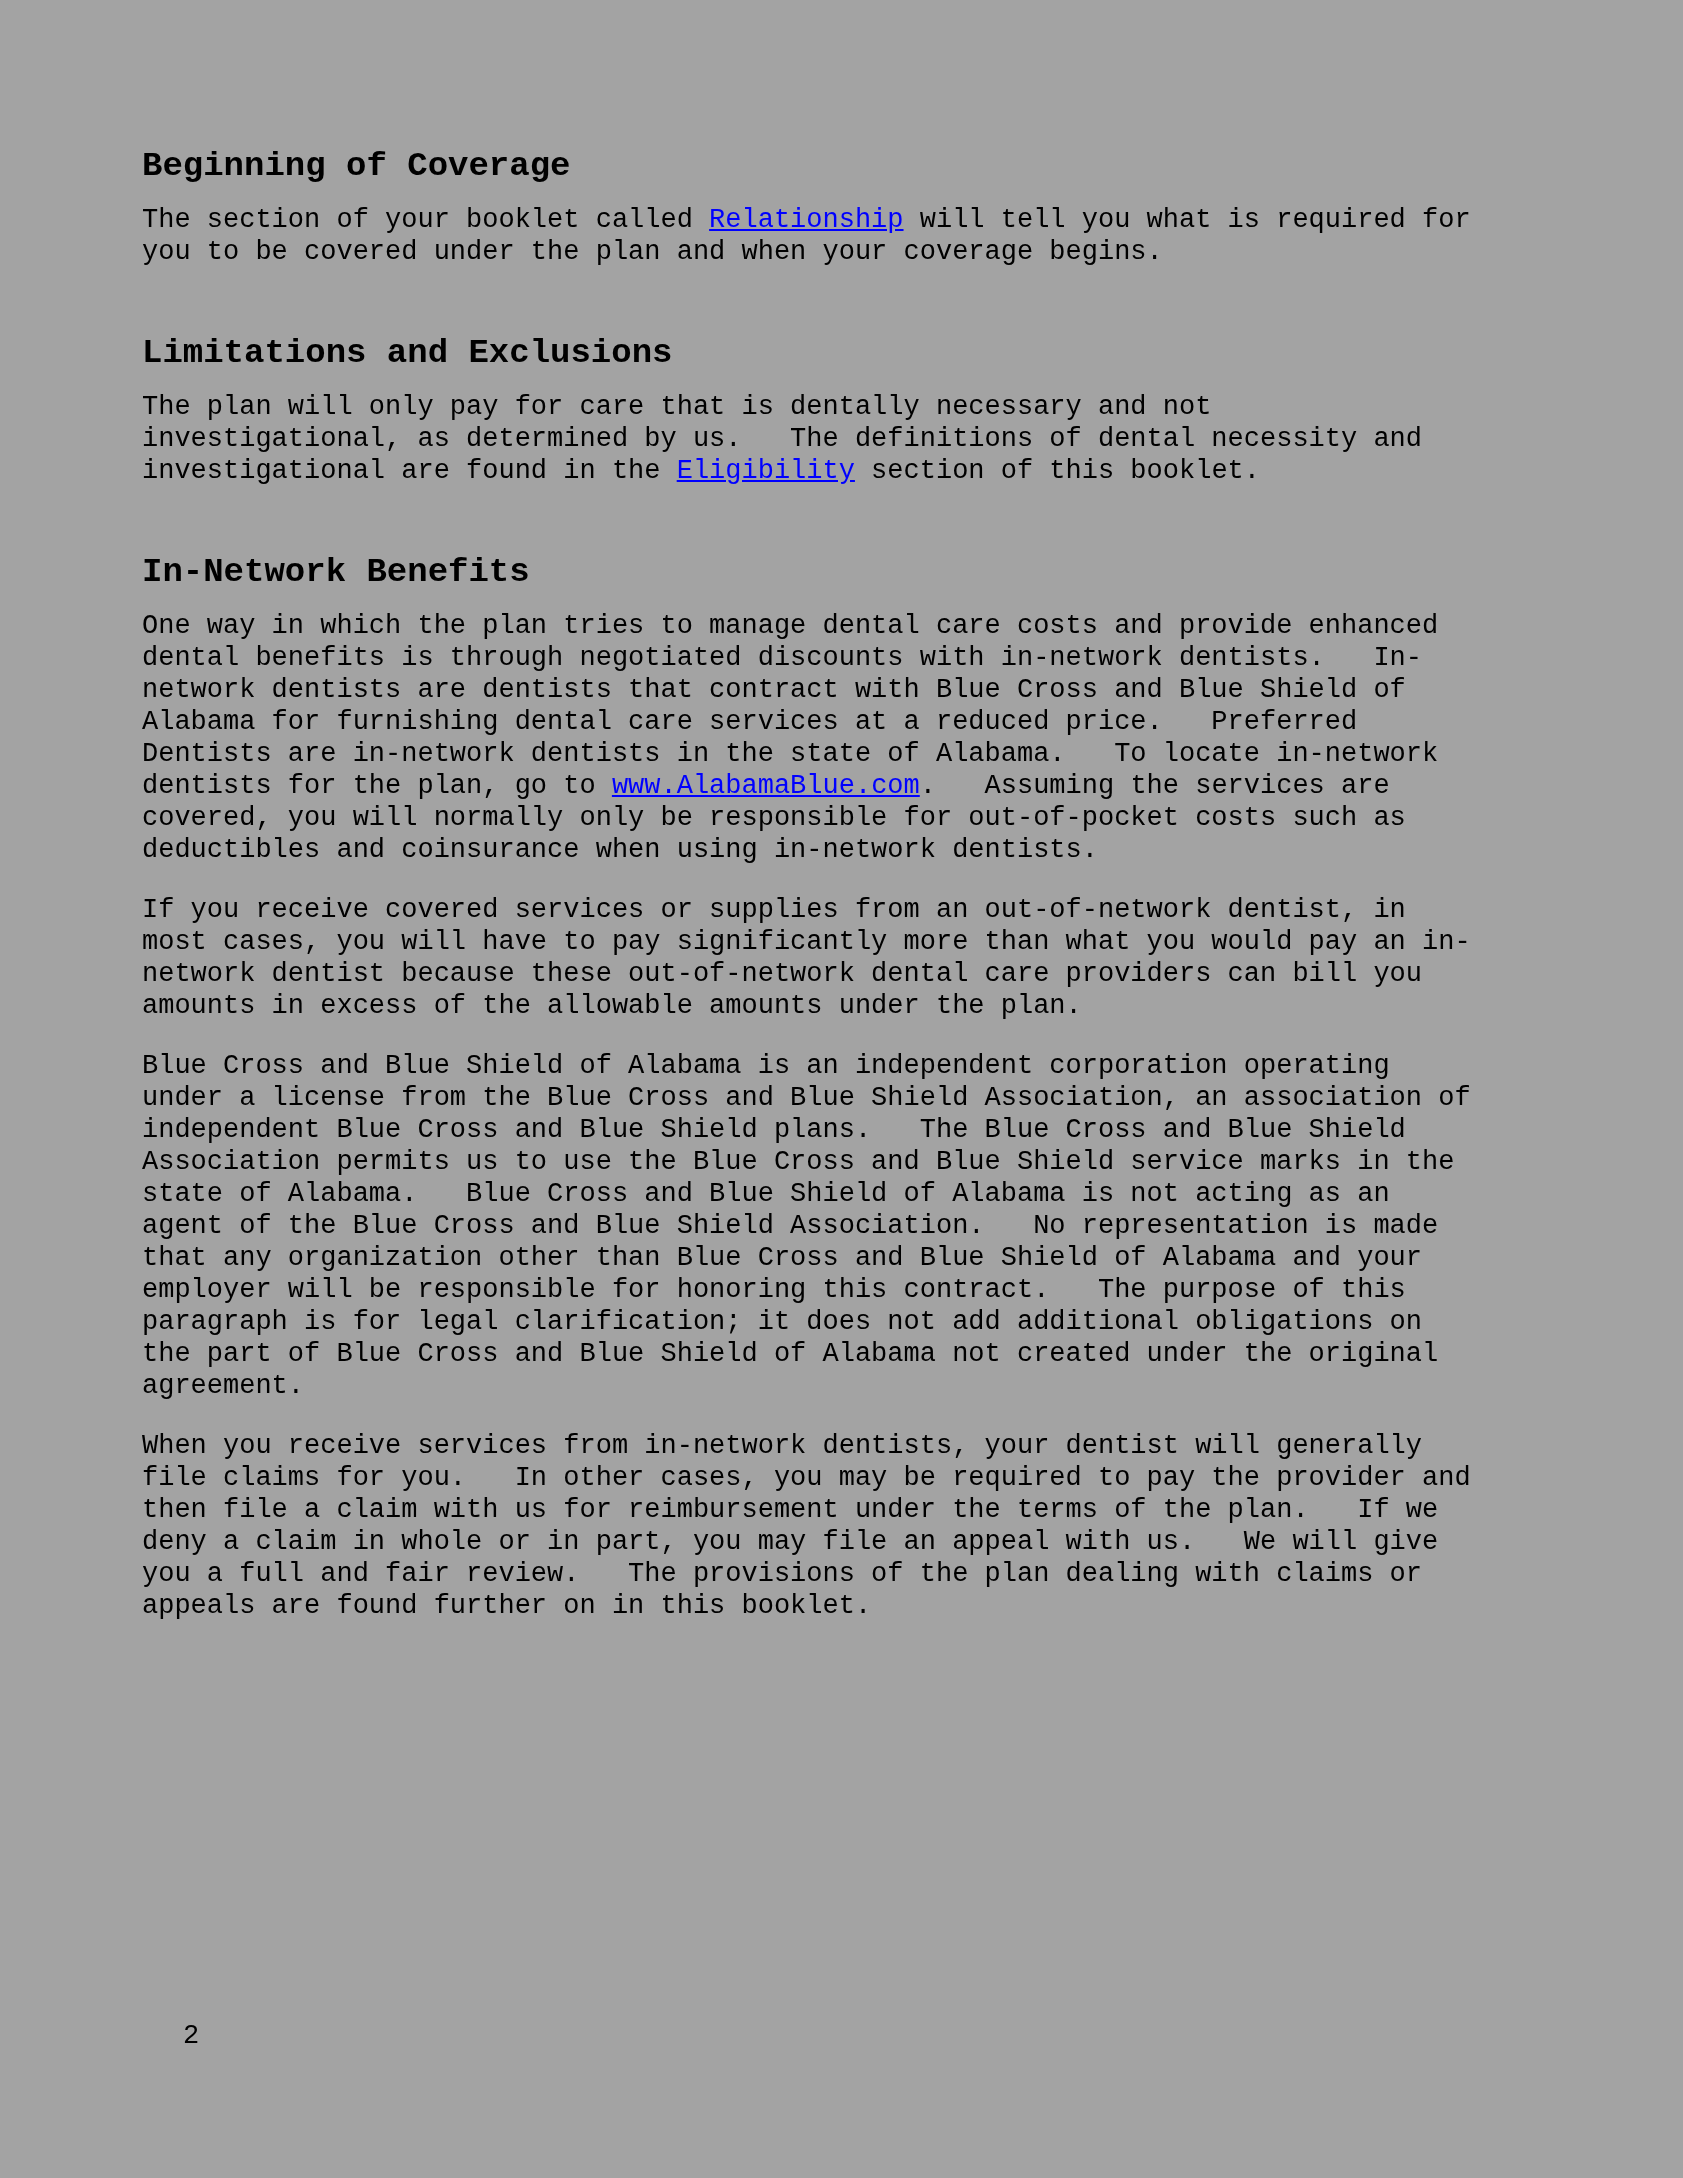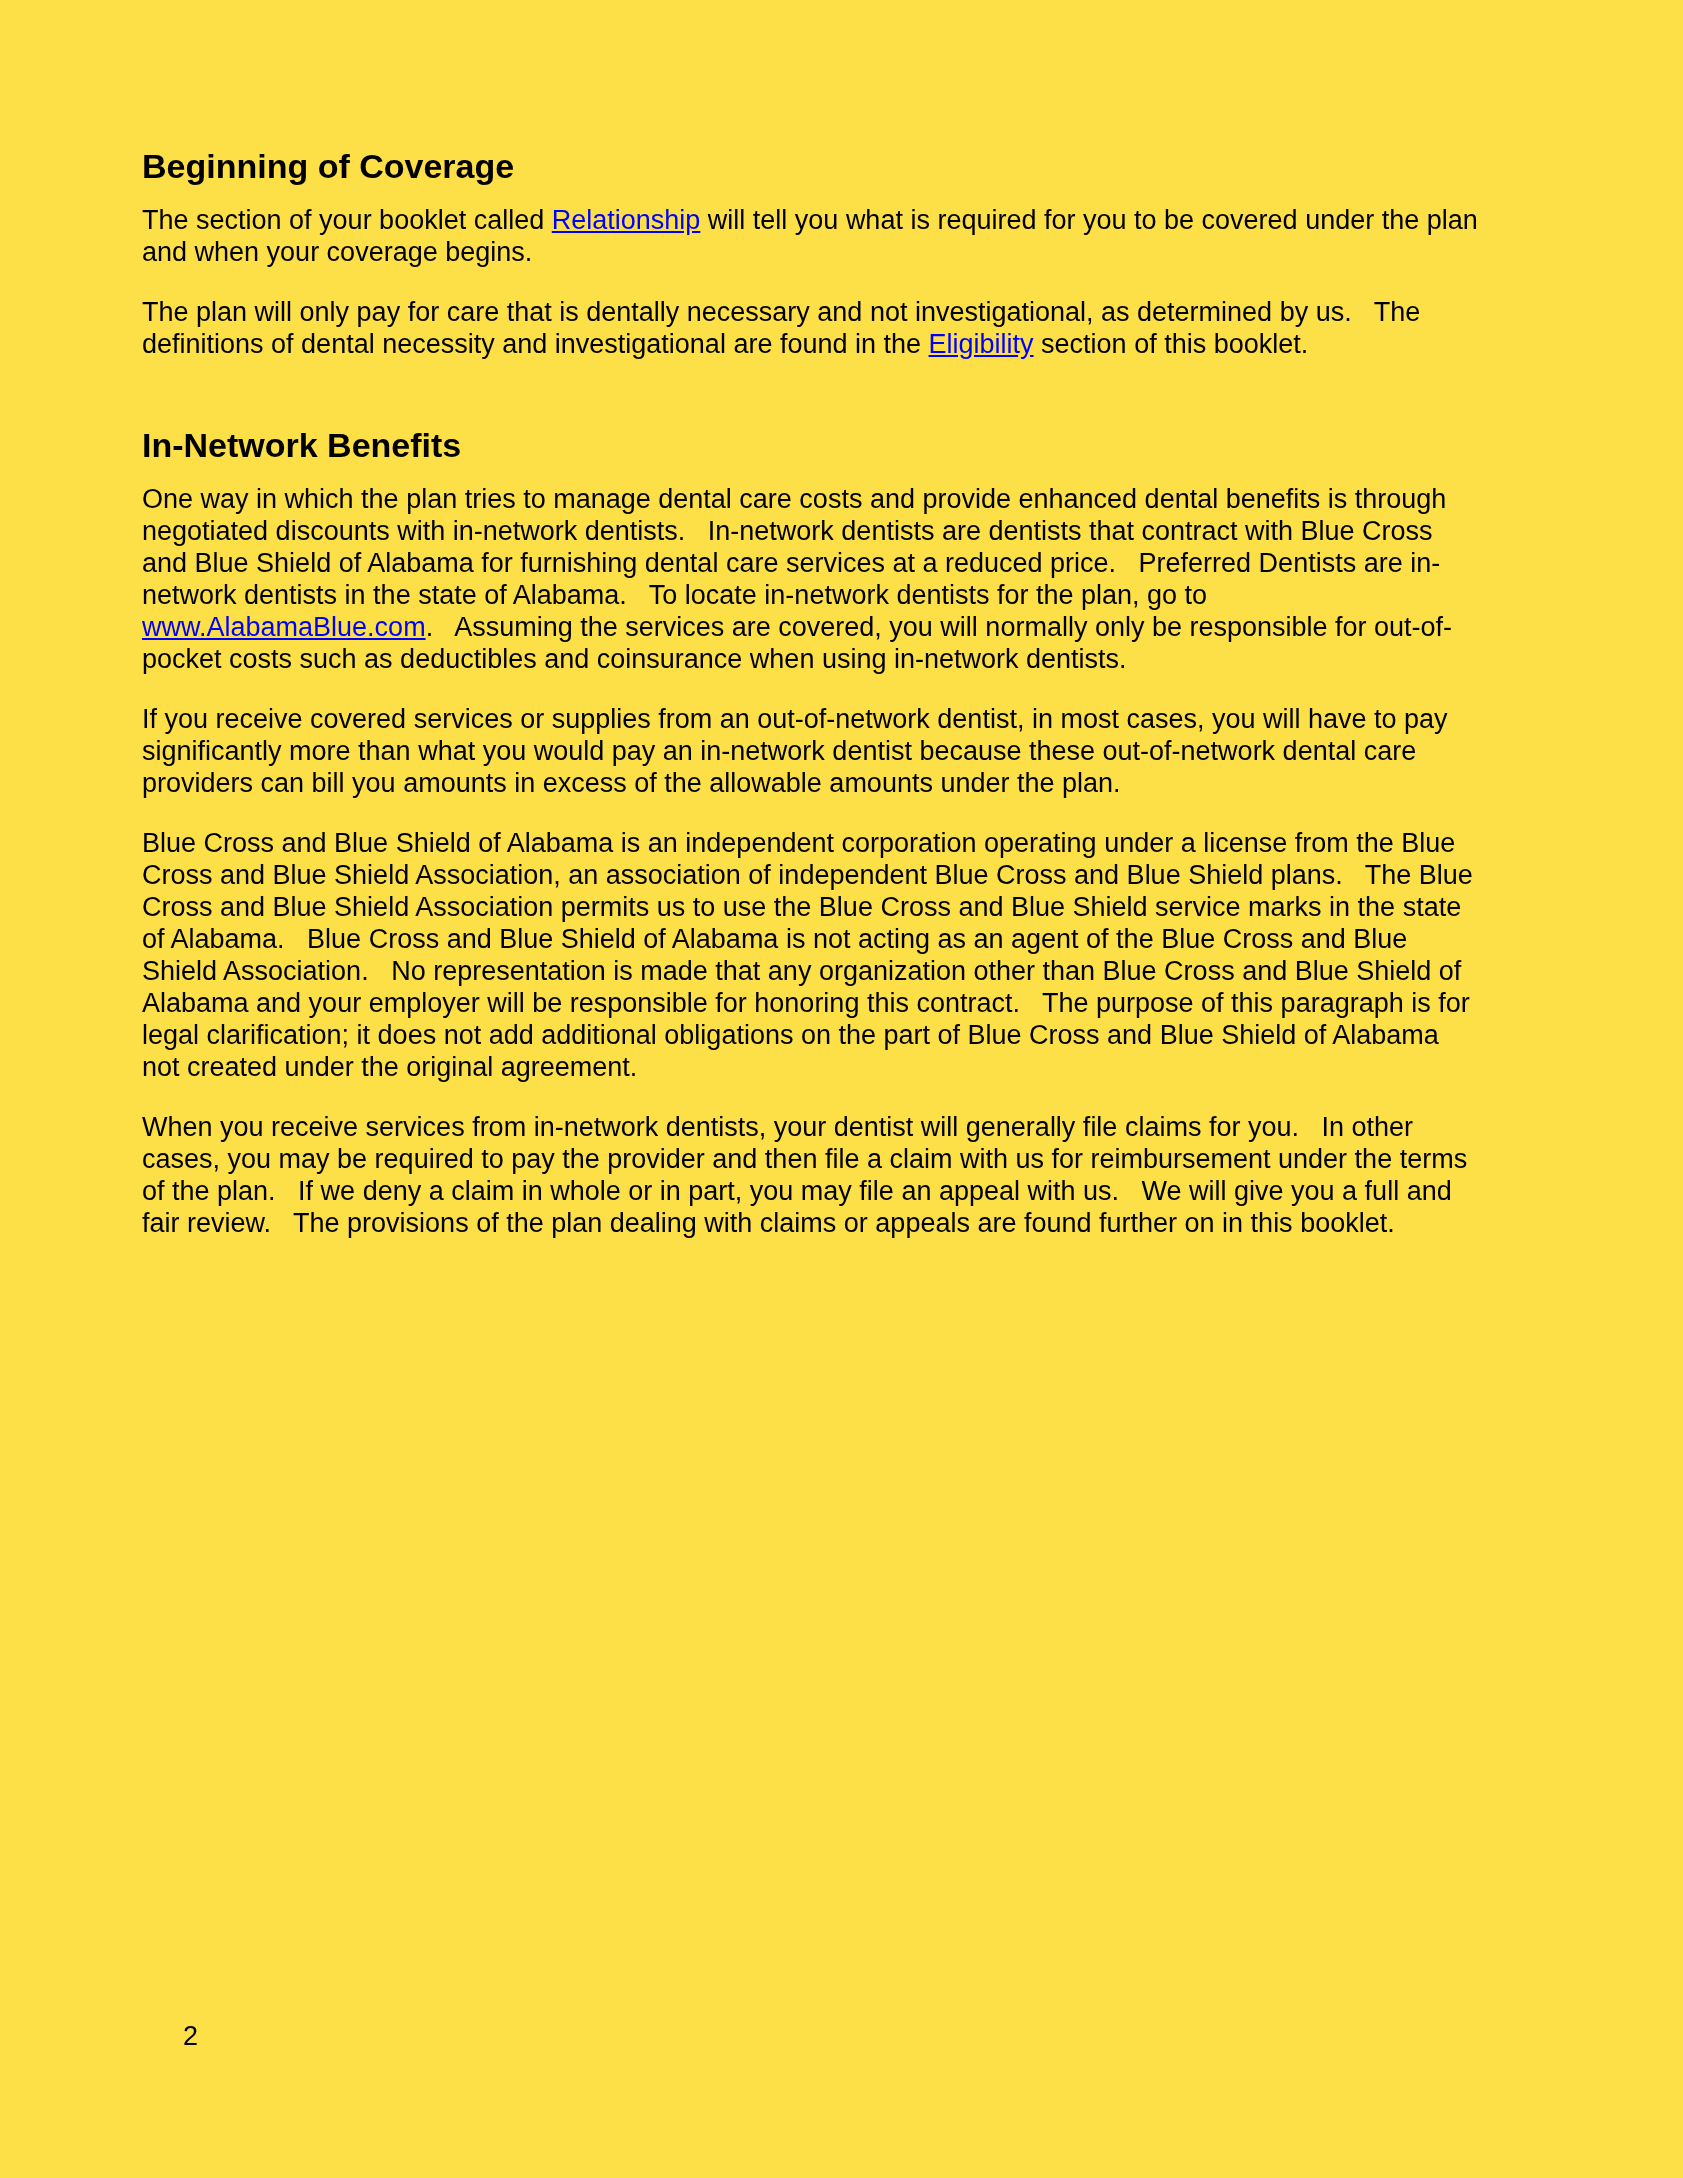--- a/index.html
+++ b/index.html
@@ -4,23 +4,23 @@
 <style>
   html, body {
     margin: 0;
     padding: 0;
     background: #ffffff;
   }
   .page {
     position: relative;
     width: 1683px;
     height: 2178px;
-    background: #fde047;
+    background: #a3a3a3;
     overflow: hidden;
-    font-family: Liberation Sans, sans-serif;
+    font-family: Liberation Mono, monospace;
     color: #000000;
   }
   .content {
     position: absolute;
     left: 142px;
     top: 146px;
     width: 1341px;
   }
   section { display: block; }
   h2 {
@@ -57,20 +57,21 @@
 
 <div class="page">
   <div class="content">
 
     <section>
       <h2>Beginning of Coverage</h2>
       <p><span>The section of your booklet called </span><a href="#" class="doc-link">Relationship</a><span> will tell you what is required for you to be covered under the plan and when your coverage begins.</span></p>
     </section>
 
     <section>
+      <h2>Limitations and Exclusions</h2>
     </section>
 
     <section>
       <p><span>The plan will only pay for care that is dentally necessary and not investigational, as determined by us.   The definitions of dental necessity and investigational are found in the </span><a href="#" class="doc-link">Eligibility</a><span> section of this booklet.</span></p>
     </section>
 
     <section>
       <h2>In-Network Benefits</h2>
       <p><span>One way in which the plan tries to manage dental care costs and provide enhanced dental benefits is through negotiated discounts with in-network dentists.   In-network dentists are dentists that contract with Blue Cross and Blue Shield of Alabama for furnishing dental care services at a reduced price.   Preferred Dentists are in-network dentists in the state of Alabama.   To locate in-network dentists for the plan, go to </span><a href="#" class="doc-link">www.AlabamaBlue.com</a><span>.   Assuming the services are covered, you will normally only be responsible for out-of-pocket costs such as deductibles and coinsurance when using in-network dentists.</span></p>
       <p><span>If you receive covered services or supplies from an out-of-network dentist, in most cases, you will have to pay significantly more than what you would pay an in-network dentist because these out-of-network dental care providers can bill you amounts in excess of the allowable amounts under the plan.</span></p>

